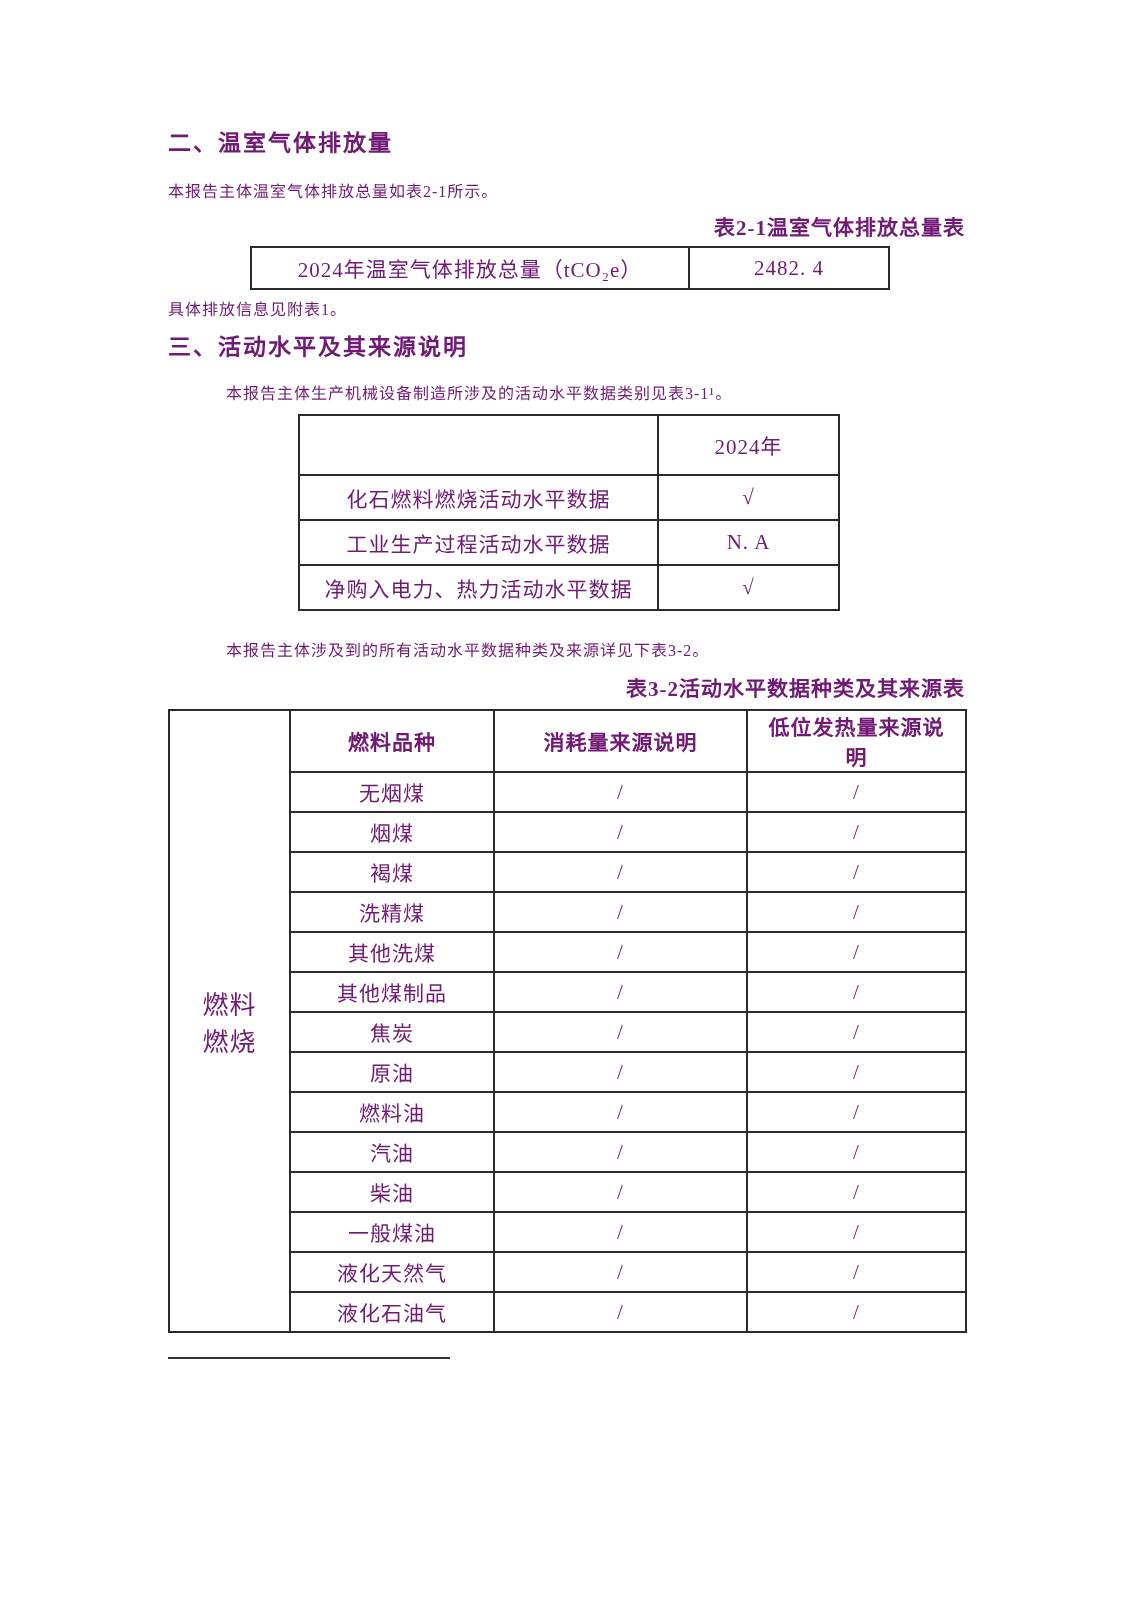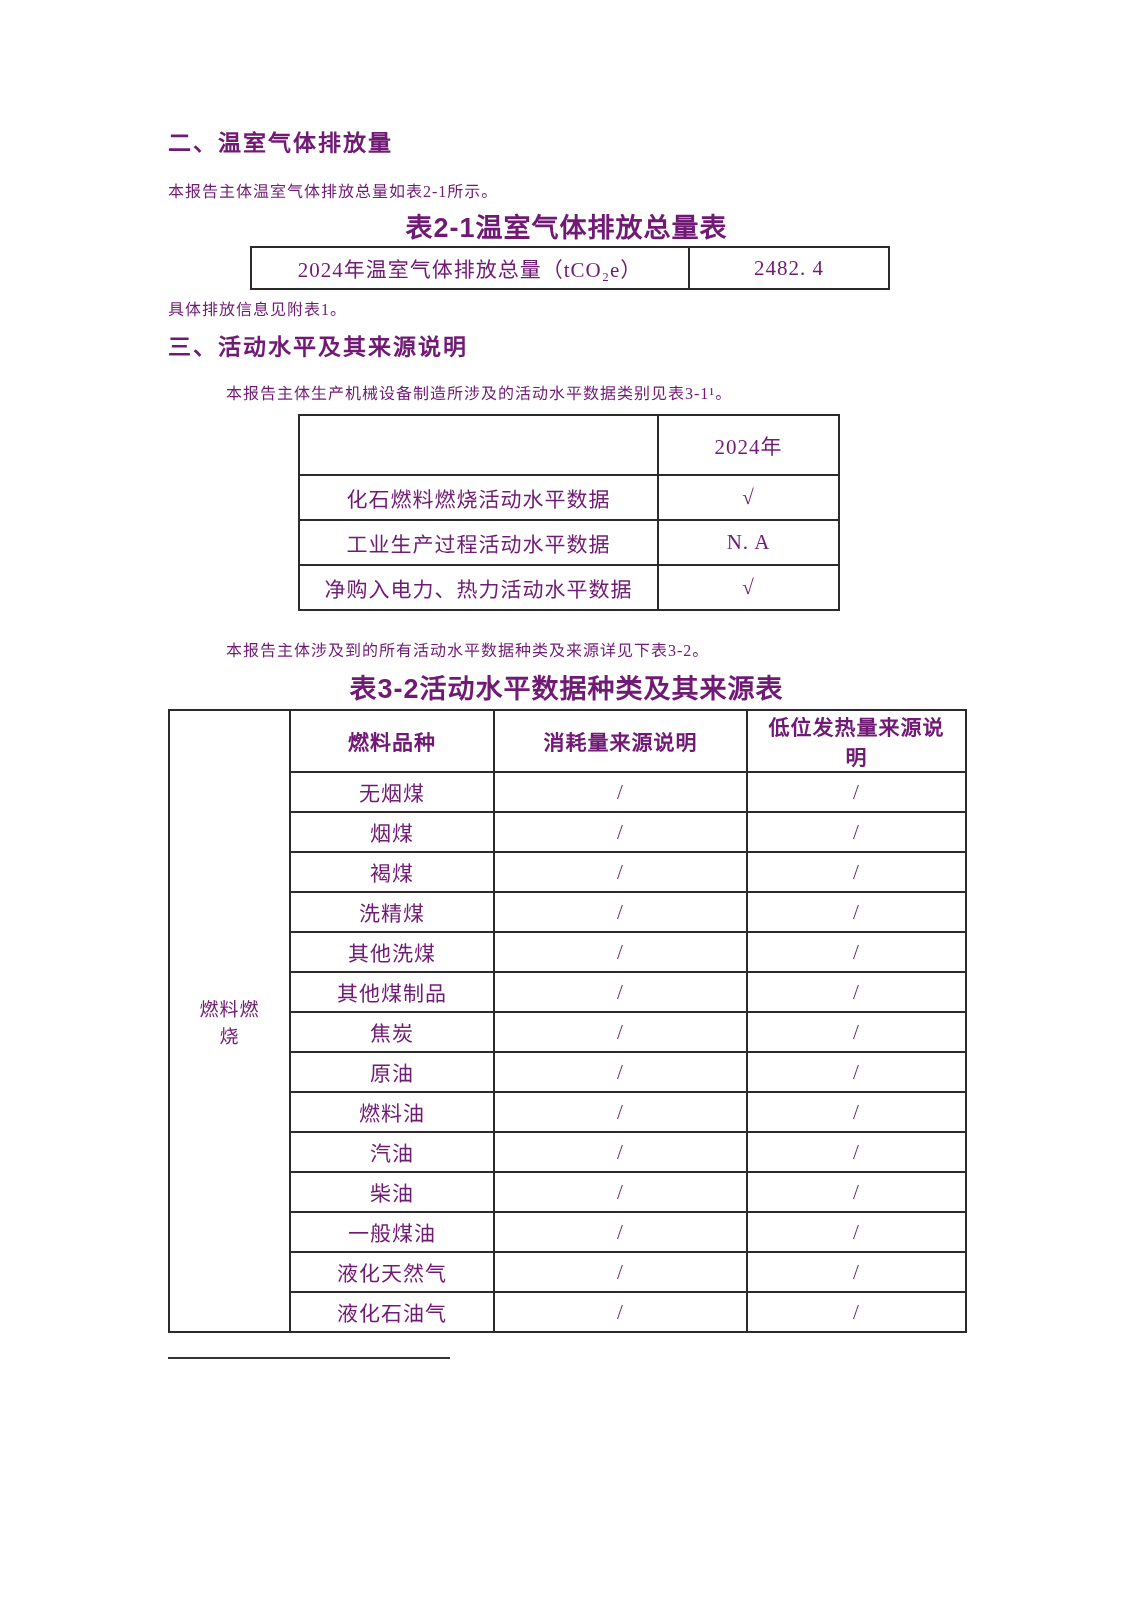--- a/index.html
+++ b/index.html
@@ -29,24 +29,24 @@
     line-height: 28px;
     letter-spacing: 1px;
   }
   .para.indent { text-indent: 58px; }
   .mt-para1   { margin-top: 20px; }
   .mt-note    { margin-top: 6px; }
   .mt-h3      { margin-top: 8px; }
   .mt-para3   { margin-top: 18px; }
   .mt-para4   { margin-top: 26px; }
   .tbl-title {
-    text-align: center;
-    font-family: Liberation Sans, sans-serif;
+    text-align: right;
+    font-family: Liberation Serif, serif;
     font-weight: bold;
-    font-size: 27px;
+    font-size: 21px;
     line-height: 28px;
     letter-spacing: 1px;
   }
   .mt-t21title { margin-top: 8px; }
   .mt-t31title { margin-top: 76px; }
   .mt-t32title { margin-top: 10px; }
   table {
     border-collapse: collapse;
     table-layout: fixed;
   }
@@ -68,21 +68,21 @@
   .t31 .hdr-row td { height: 58px; }
   .t31 .body-row td { height: 43px; }
   
   .t32 { width: 797px; margin: 6px 0 0 0; }
   .t32 th {
     font-family: "Liberation Sans", "DejaVu Sans", sans-serif;
     font-weight: bold;
     height: 54px;
   }
   .t32 td { height: 38px; }
-  .t32 .group-cell { font-size: 19px; }
+  .t32 .group-cell { font-size: 26px; }
   
   .footnote-rule {
     margin-top: 24px;
     width: 282px;
     border-top: 2px solid #333333;
   }
   .footnote {
     margin: 4px 0 0 0;
     font-size: 17px;
     line-height: 24px;

